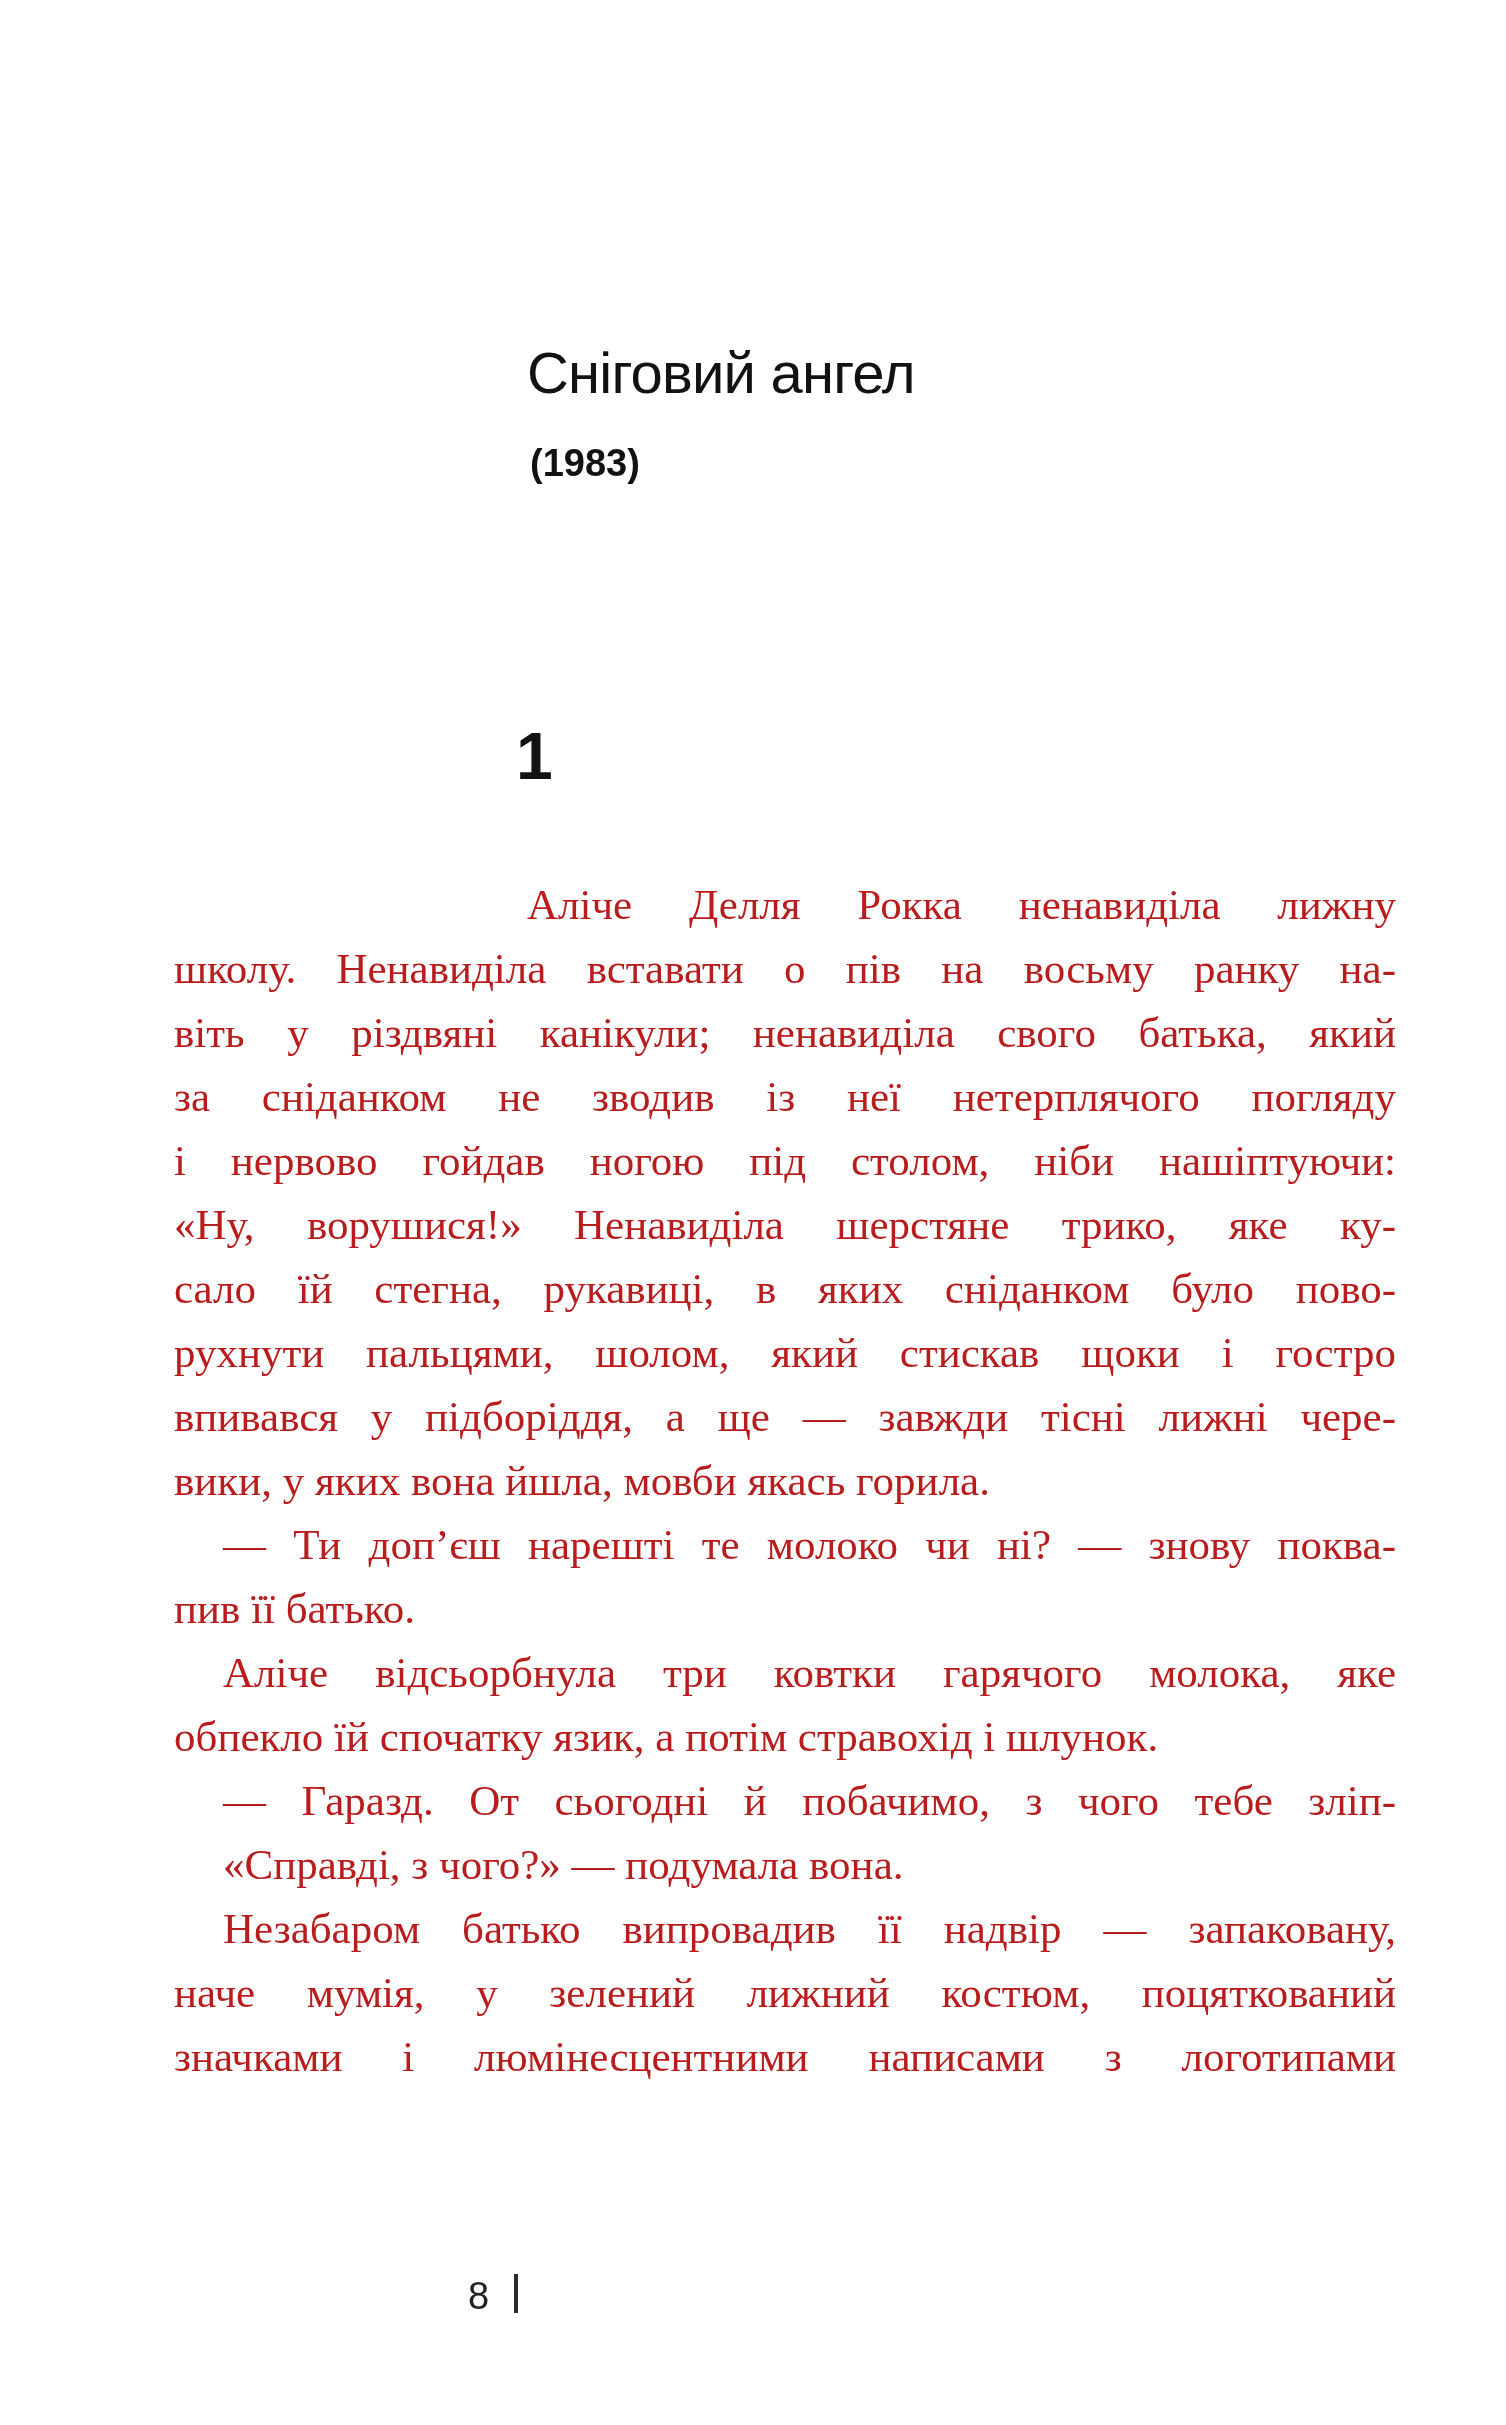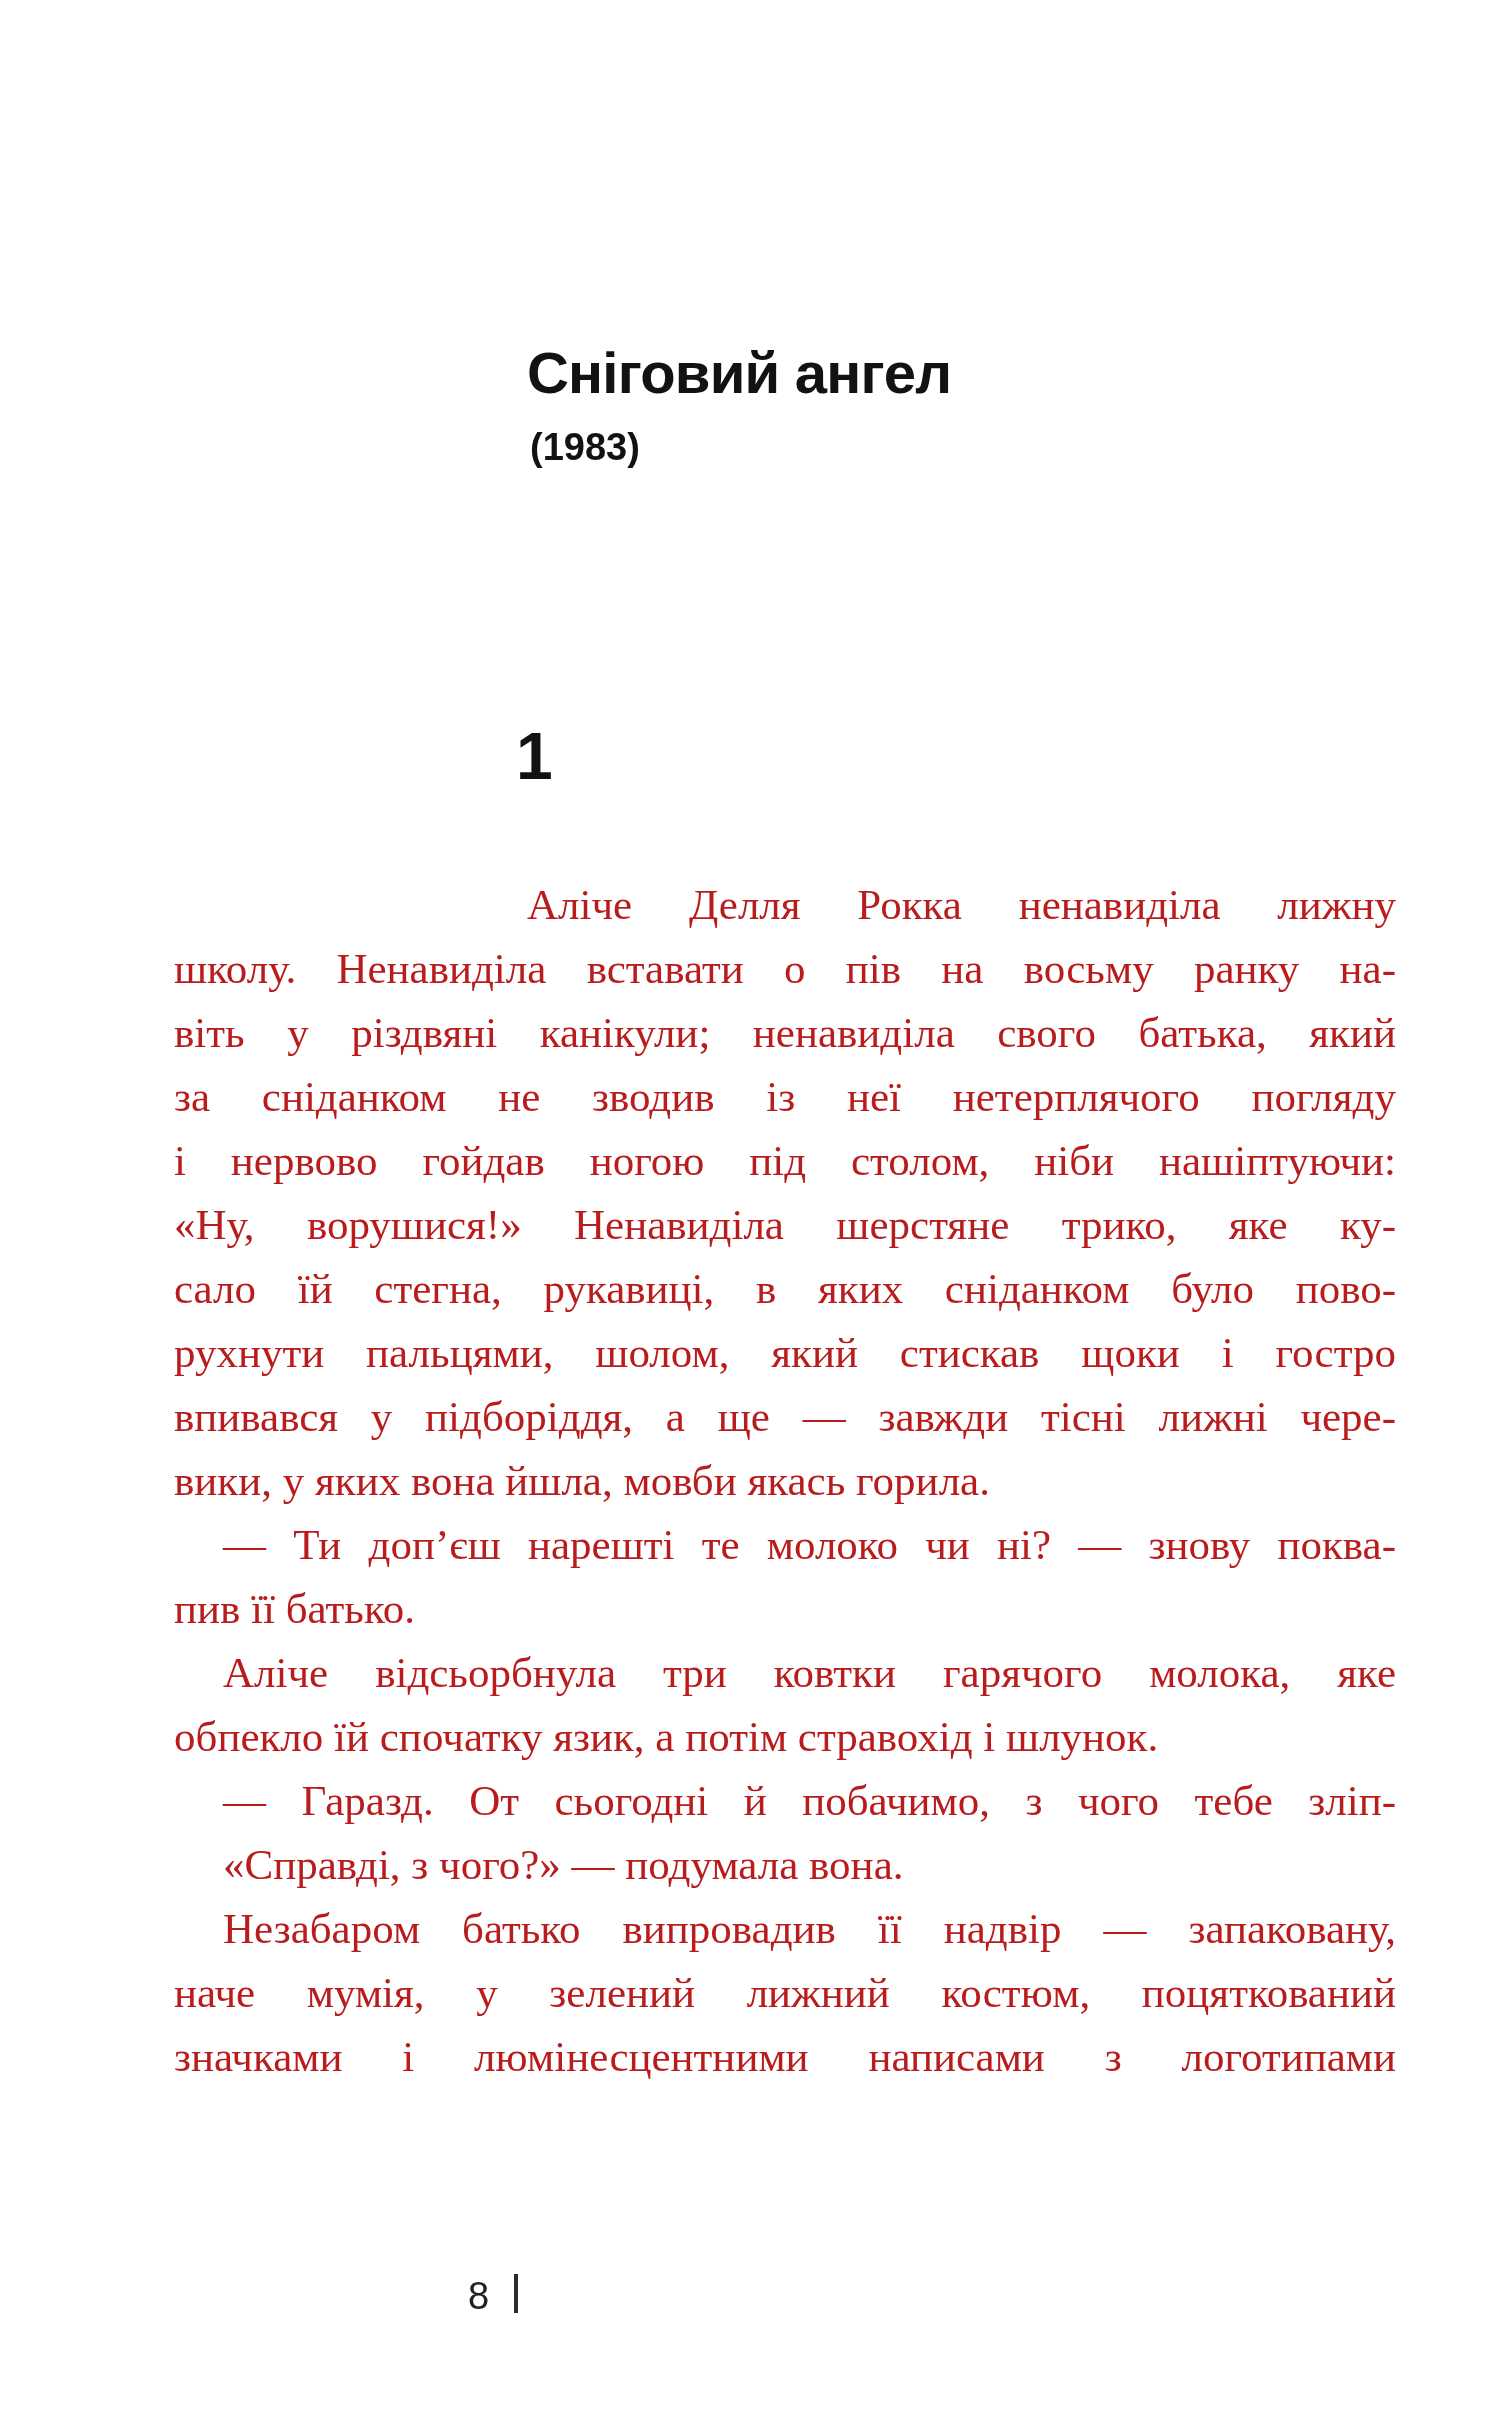--- a/index.html
+++ b/index.html
@@ -16,31 +16,31 @@
   .page {
     position: absolute;
     inset: 0;
     background: #ffffff;
   }
   .chapter-title {
     position: absolute;
     left: 527px;
     top: 344px;
     font-family: "Liberation Sans", sans-serif;
-    font-weight: 700;
+    font-weight: 400;
     font-size: 58px;
     line-height: 58px;
     letter-spacing: -0.8px;
     color: #121212;
     white-space: nowrap;
   }
   .chapter-year {
     position: absolute;
     left: 530px;
-    top: 428px;
+    top: 444px;
     font-family: "Liberation Sans", sans-serif;
     font-weight: 700;
     font-size: 38px;
     line-height: 38px;
     letter-spacing: 0px;
     color: #121212;
     white-space: nowrap;
   }
   .chapter-number {
     position: absolute;

